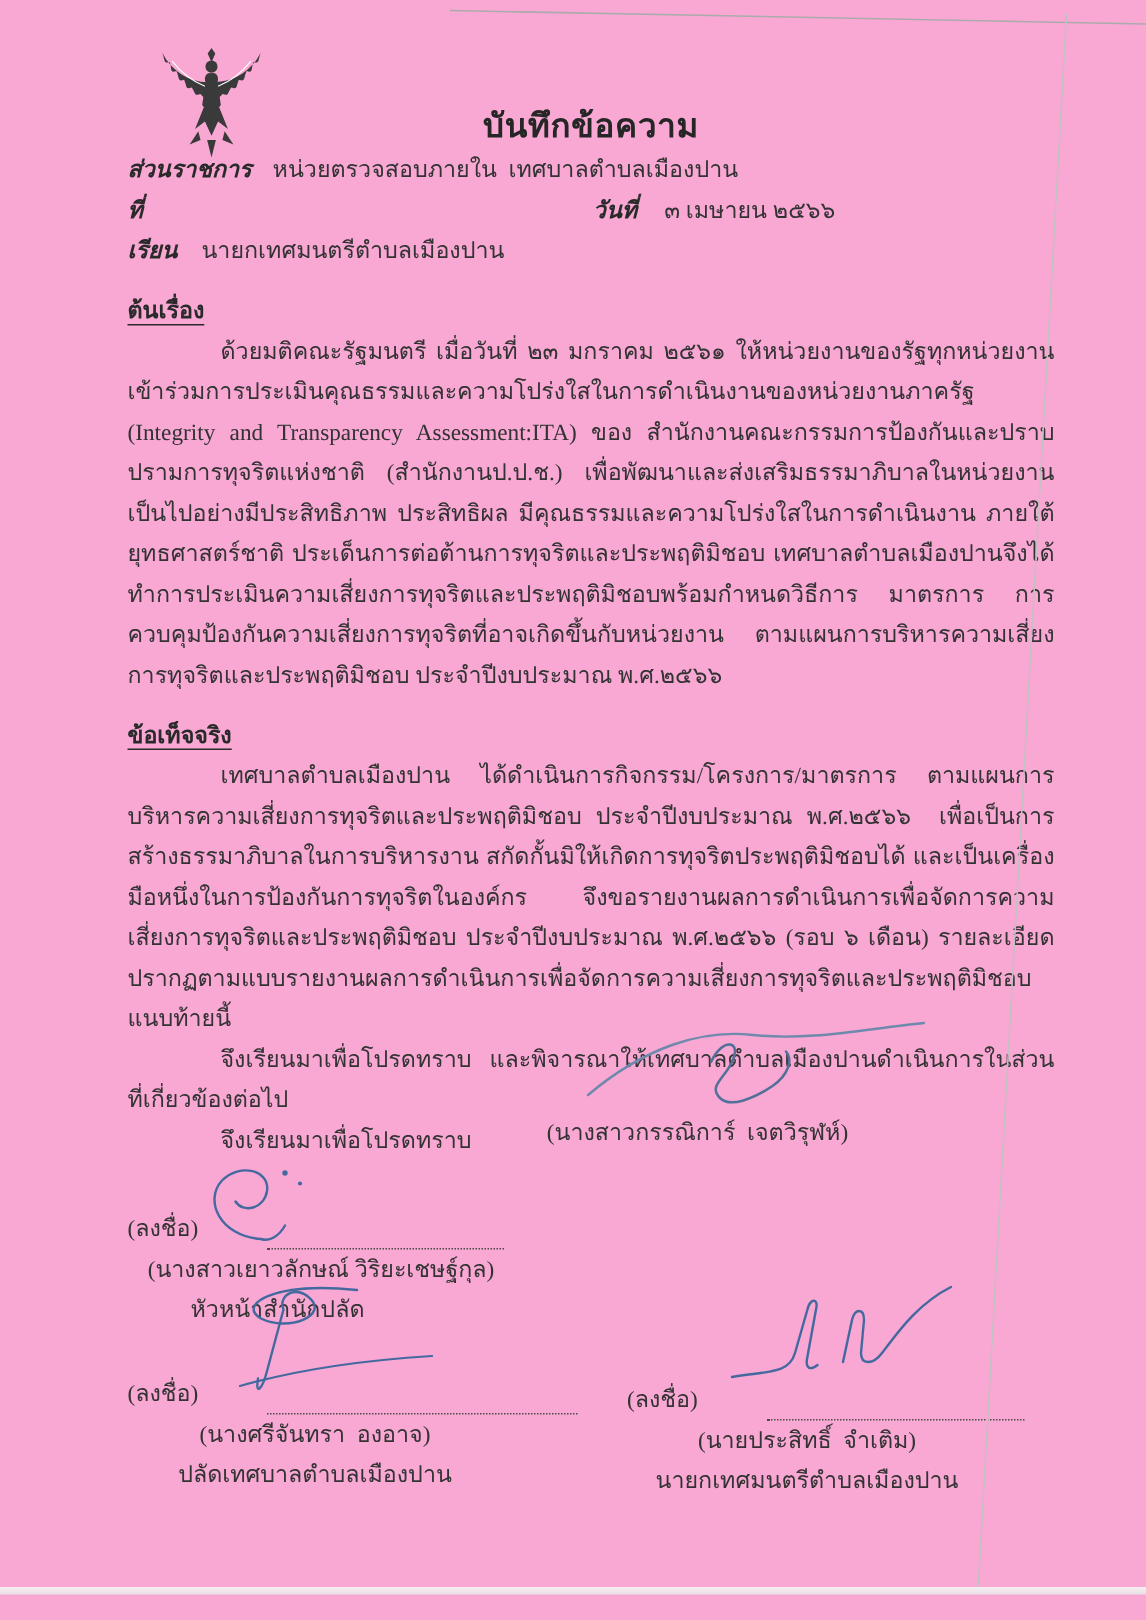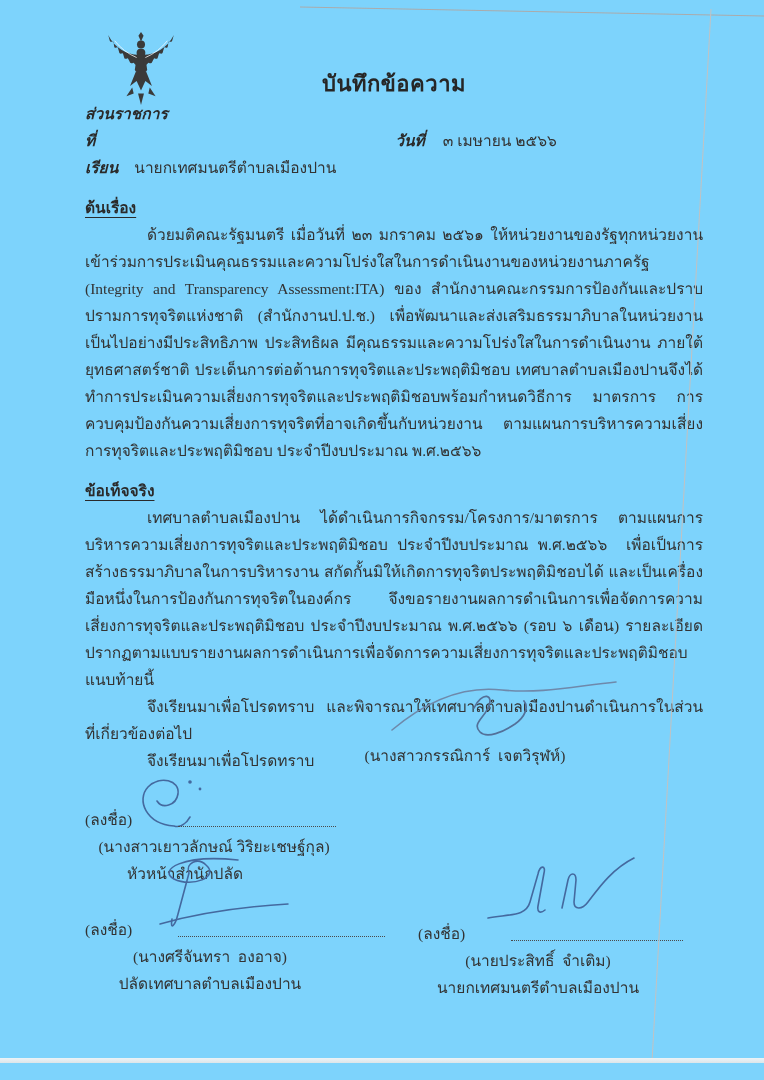--- a/index.html
+++ b/index.html
@@ -1,19 +1,19 @@
 <!DOCTYPE html>
 <html lang="th"><head>
 <meta charset="utf-8">
 <style>
   html,body{margin:0;padding:0;background:#ffffff;}
   .page{
     position:relative;
     width:764px;height:1080px;
-    background:#7dd3fc;
+    background:#f9a8d4;
     overflow:hidden;
     font-family:"Liberation Serif","DejaVu Serif",serif;
     color:#333;
     font-size:15.5px;
     line-height:27px;
   }
   .content{position:absolute;left:85px;top:0;width:618px;}
   .doc-title{
     margin-top:68px;
     text-align:center;
@@ -43,21 +43,21 @@
     text-indent:62px;
     text-align:justify;
     white-space:pre-wrap;
   }
   .para.noj{text-align:left;}
   .sig-svg{position:absolute;pointer-events:none;}
   .sig-svg path{fill:none;stroke-linecap:round;stroke-linejoin:round;}
   .officer-block{position:absolute;left:330px;top:742px;width:270px;text-align:center;}
   .officer-block div{white-space:pre-wrap;}
   .sign-block{position:absolute;}
-  .sign-row{display:flex;align-items:center;gap:44px;}
+  .sign-row{display:flex;align-items:flex-end;gap:44px;}
   .dotline{
     display:inline-block;
     border-bottom:1.7px dotted #4a4a4a;
     height:14px;
     margin-left:2px;
   }
   .sign-name{text-align:center;white-space:pre-wrap;}
   .sign-title{text-align:center;white-space:pre-wrap;}
   .artifacts{position:absolute;left:0;top:0;width:764px;height:1080px;pointer-events:none;}
   .bottom-shadow{
@@ -89,20 +89,21 @@
       <path d="M86 12 C78 22 68 30 56 35"></path>
     </g>
   </svg>
 
   <div class="content">
 
     <div class="doc-title">บันทึกข้อความ</div>
 
     <div class="hdr-row agency">
       <span class="lbl">ส่วนราชการ</span>
+      <span class="v">หน่วยตรวจสอบภายใน  เทศบาลตำบลเมืองปาน</span>
     </div>
 
     <div class="hdr-row no-date">
       <span class="lbl">ที่</span>
       <span class="lbl date-label">วันที่</span>
       <span class="v">๓ เมษายน ๒๕๖๖</span>
     </div>
 
 
     <div class="hdr-row to">

